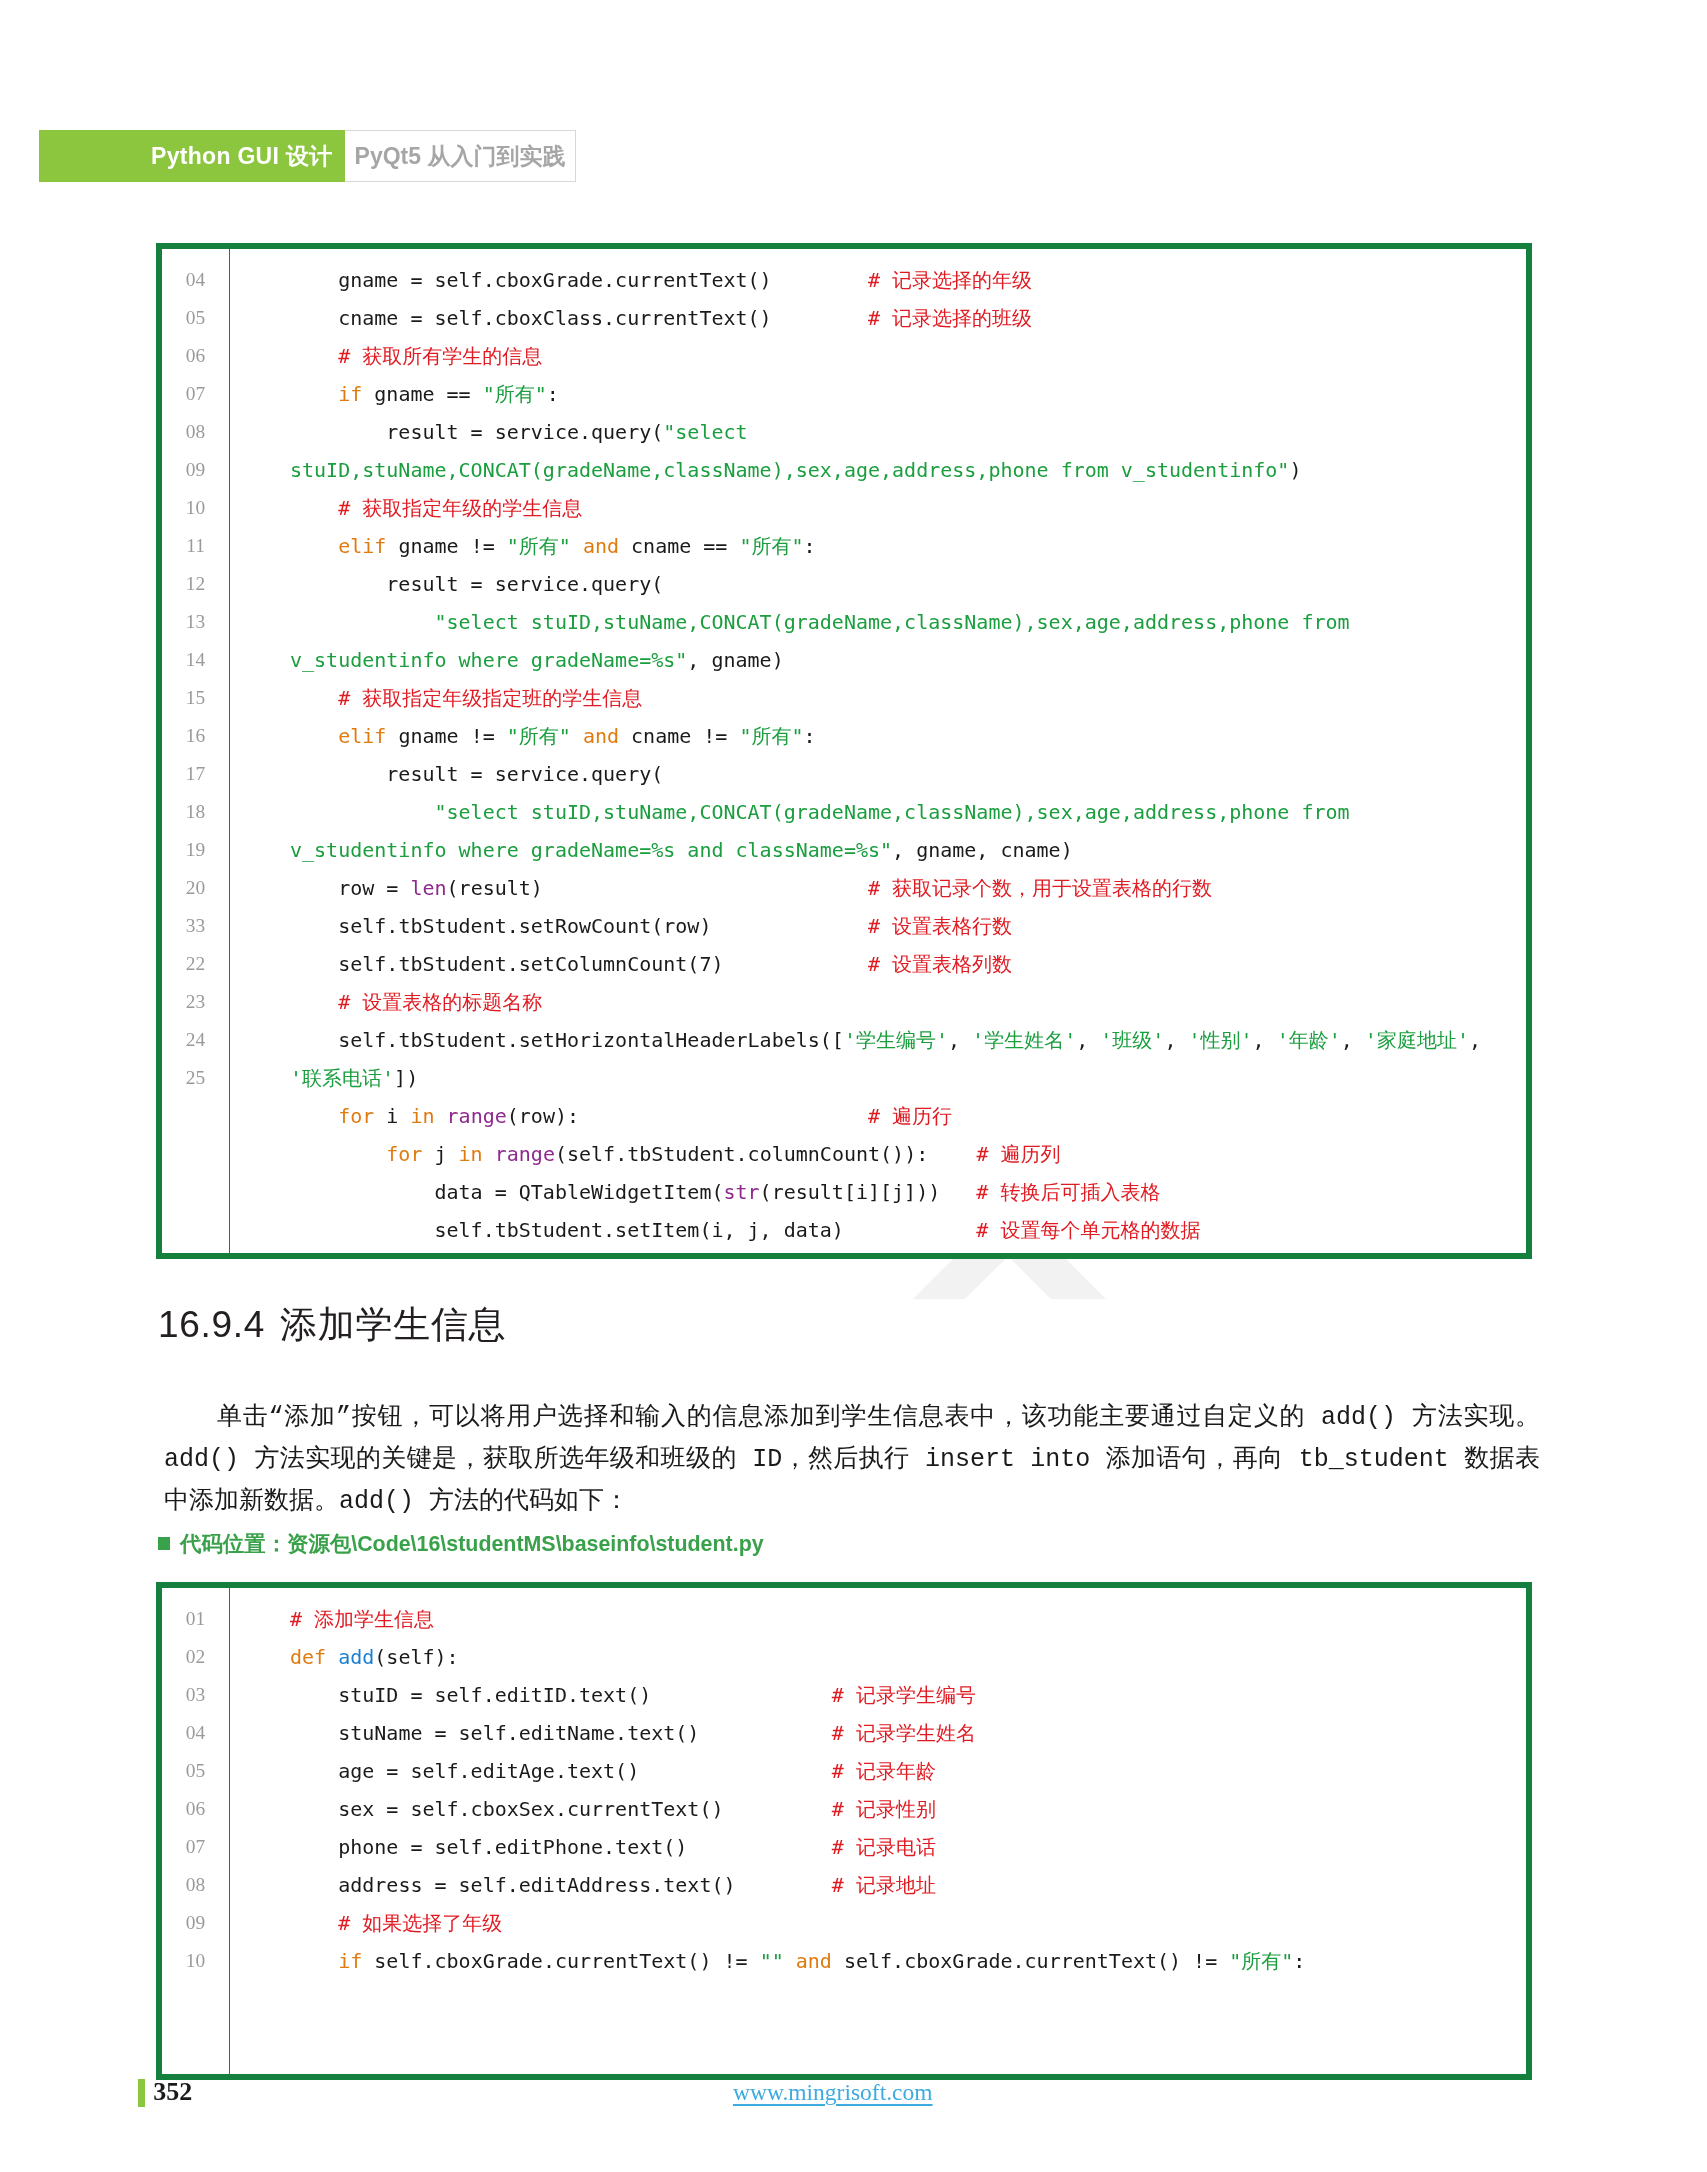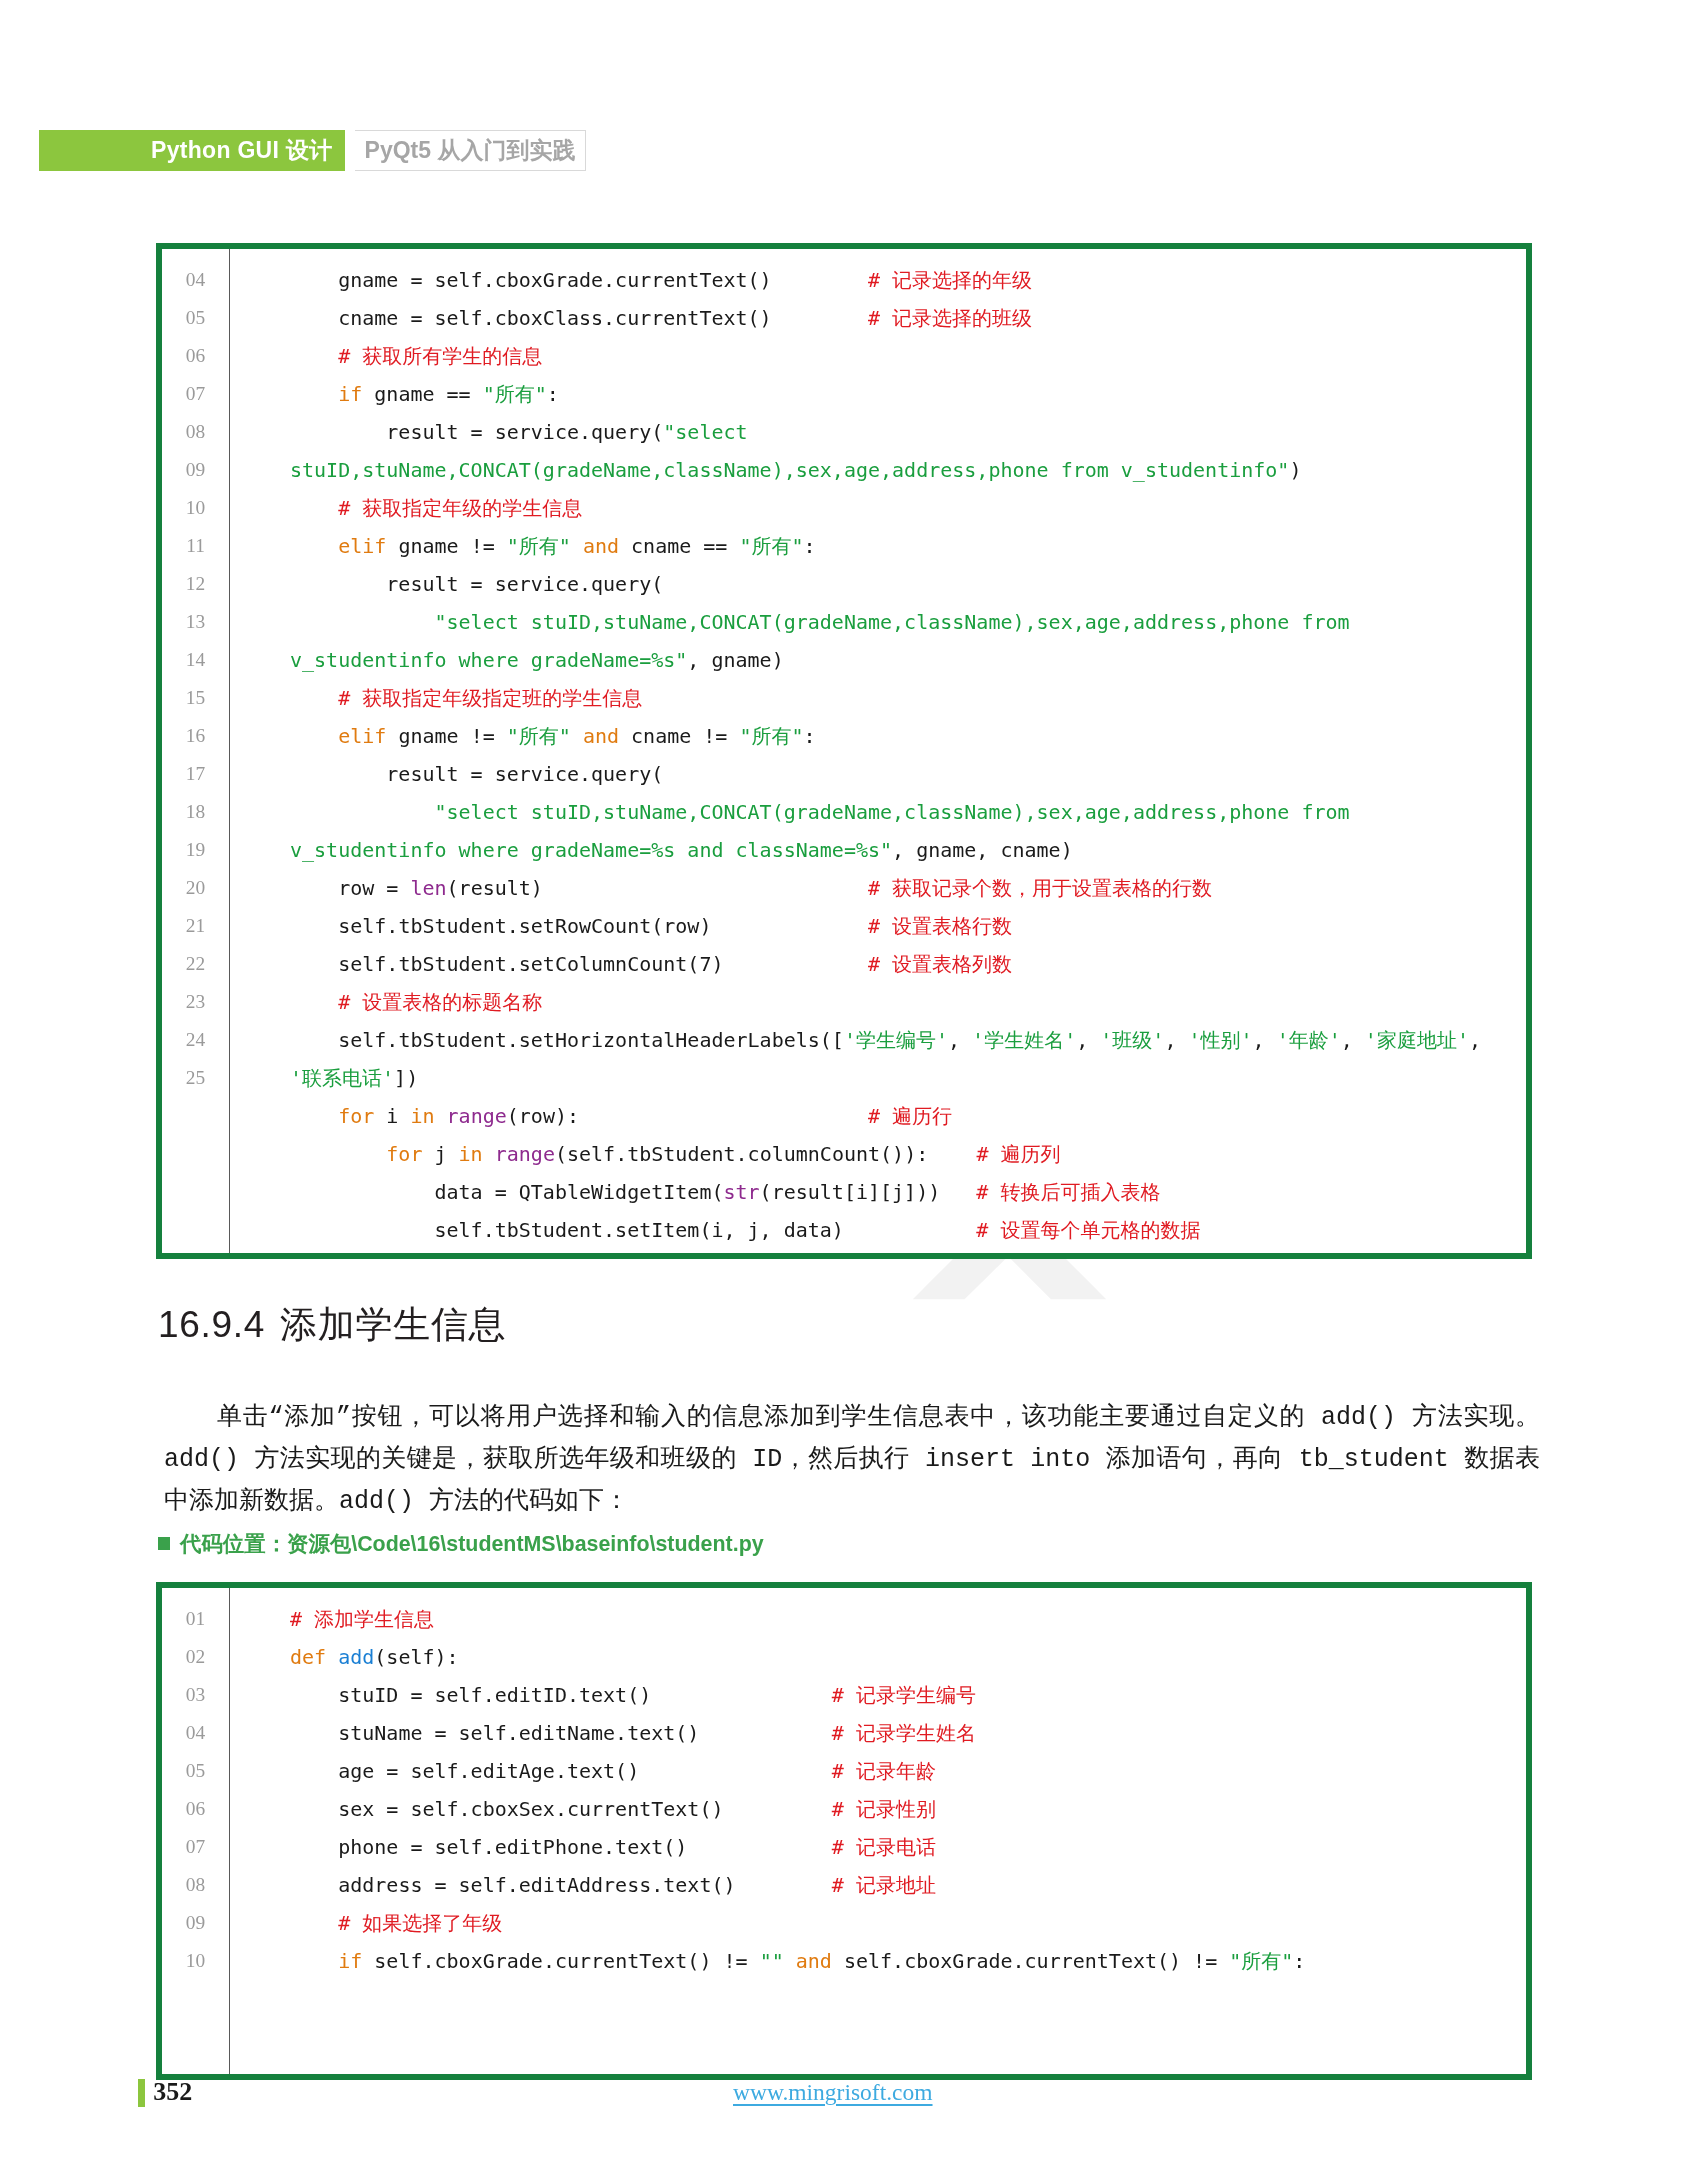--- a/index.html
+++ b/index.html
@@ -29,22 +29,21 @@
     z-index: 2;
     width: 1707px; height: 2172px;
     padding: 0;
   }
 
   
   .header {
     position: absolute;
     left: 39px; top: 130px;
     display: flex; align-items: stretch;
-    height: 41px;
-    gap: 10px;
+    height: 52px;
   }
   .header-green {
     background: #8cc63e;
     color: #ffffff;
     font-family: "Liberation Sans", sans-serif;
     font-weight: bold;
     font-size: 23px;
     display: flex; align-items: center;
     padding: 0 12.4px 0 112px;
     letter-spacing: 0.3px;
@@ -209,21 +208,21 @@
         <div>11</div>
         <div>12</div>
         <div>13</div>
         <div>14</div>
         <div>15</div>
         <div>16</div>
         <div>17</div>
         <div>18</div>
         <div>19</div>
         <div>20</div>
-        <div>21</div>
+        <div>33</div>
         <div>22</div>
         <div>23</div>
         <div>24</div>
         <div>25</div>
       </div>
     <div class="codelines"><div class="ln">    gname = self.cboxGrade.currentText()        <span class="cmt"># 记录选择的年级</span></div><div class="ln">    cname = self.cboxClass.currentText()        <span class="cmt"># 记录选择的班级</span></div><div class="ln"><span class="cmt">    # 获取所有学生的信息</span></div><div class="ln">    <span class="kw">if</span> gname == <span class="str">"所有"</span>:</div><div class="ln">        result = service.query(<span class="str">"select stuID,stuName,CONCAT(gradeName,className),sex,age,address,phone from v_studentinfo"</span>)</div><div class="ln"><span class="cmt">    # 获取指定年级的学生信息</span></div><div class="ln">    <span class="kw">elif</span> gname != <span class="str">"所有"</span> <span class="kw">and</span> cname == <span class="str">"所有"</span>:</div><div class="ln">        result = service.query(</div><div class="ln">            <span class="str">"select stuID,stuName,CONCAT(gradeName,className),sex,age,address,phone from v_studentinfo where gradeName=%s"</span>, gname)</div><div class="ln"><span class="cmt">    # 获取指定年级指定班的学生信息</span></div><div class="ln">    <span class="kw">elif</span> gname != <span class="str">"所有"</span> <span class="kw">and</span> cname != <span class="str">"所有"</span>:</div><div class="ln">        result = service.query(</div><div class="ln">            <span class="str">"select stuID,stuName,CONCAT(gradeName,className),sex,age,address,phone from v_studentinfo where gradeName=%s and className=%s"</span>, gname, cname)</div><div class="ln">    row = <span class="fn">len</span>(result)                           <span class="cmt"># 获取记录个数，用于设置表格的行数</span></div><div class="ln">    self.tbStudent.setRowCount(row)             <span class="cmt"># 设置表格行数</span></div><div class="ln">    self.tbStudent.setColumnCount(7)            <span class="cmt"># 设置表格列数</span></div><div class="ln"><span class="cmt">    # 设置表格的标题名称</span></div><div class="ln">    self.tbStudent.setHorizontalHeaderLabels([<span class="str">'学生编号'</span>, <span class="str">'学生姓名'</span>, <span class="str">'班级'</span>, <span class="str">'性别'</span>, <span class="str">'年龄'</span>, <span class="str">'家庭地址'</span>, <span class="str">'联系电话'</span>])</div><div class="ln">    <span class="kw">for</span> i <span class="kw">in</span> <span class="fn">range</span>(row):                        <span class="cmt"># 遍历行</span></div><div class="ln">        <span class="kw">for</span> j <span class="kw">in</span> <span class="fn">range</span>(self.tbStudent.columnCount()):    <span class="cmt"># 遍历列</span></div><div class="ln">            data = QTableWidgetItem(<span class="fn">str</span>(result[i][j]))   <span class="cmt"># 转换后可插入表格</span></div><div class="ln">            self.tbStudent.setItem(i, j, data)           <span class="cmt"># 设置每个单元格的数据</span></div></div>
   </div>
 
   <div class="section-heading">
     <span class="num">16.9.4</span><span>添加学生信息</span>

